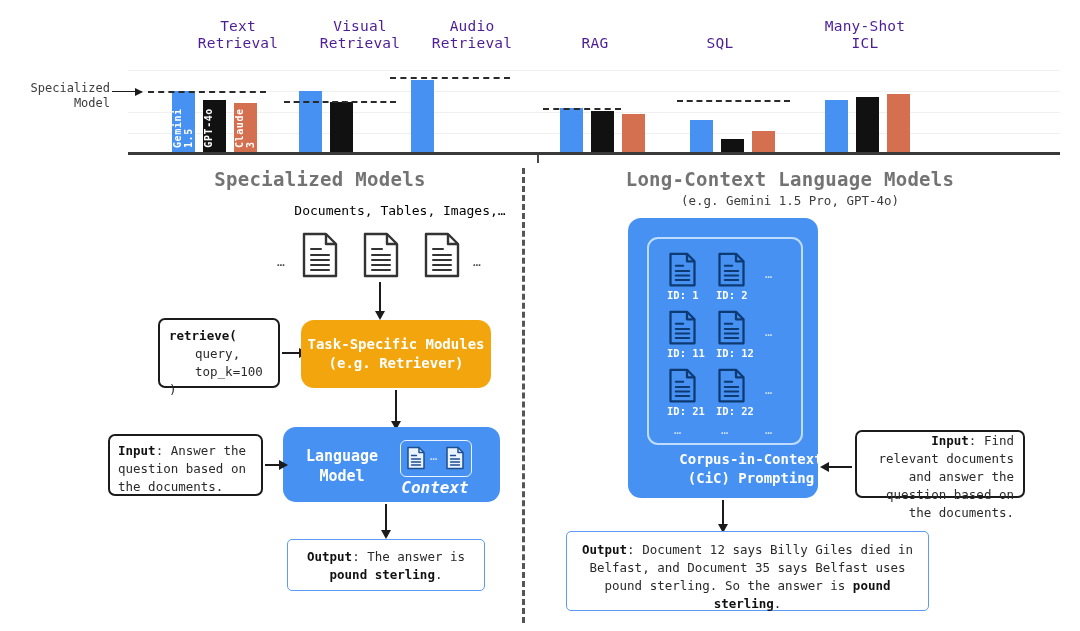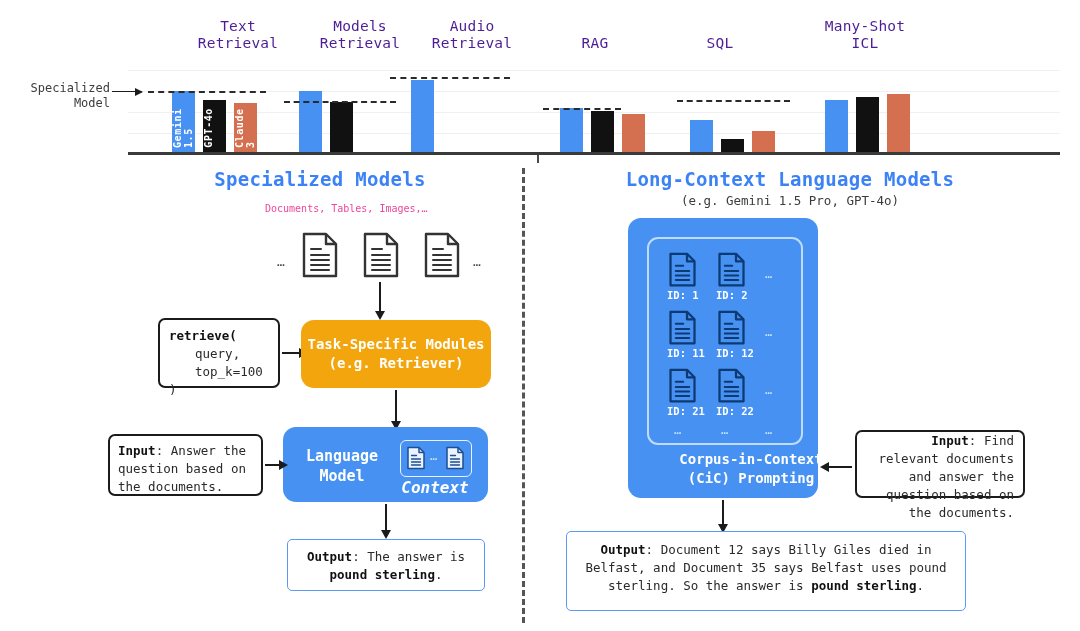--- a/index.html
+++ b/index.html
@@ -26,23 +26,23 @@
   .spec-arrow:after{content:"";position:absolute;right:-1px;top:-4.5px;
     border-left:8px solid #1c1c1c;border-top:4.5px solid transparent;
     border-bottom:4.5px solid transparent;}
 
   
   #vdiv{position:absolute;left:522px;top:168px;width:0;height:455px;
         border-left:3px dashed #555;}
 
   
   .sec-title{position:absolute;text-align:center;font-weight:bold;font-size:19px;
-             color:#3b82f6;letter-spacing:.3px;}
+             color:#737373;letter-spacing:.3px;}
   .sec-sub{position:absolute;text-align:center;font-size:12.5px;color:#3c3c3c;}
-  .caption{position:absolute;font-size:10px;color:#ec4899;}
+  .caption{position:absolute;text-align:center;font-size:13px;color:#000000;}
 
   
   .box-orange{position:absolute;background:#F2A50C;border-radius:13px;
               display:flex;align-items:center;justify-content:center;
               color:#fff;font-weight:bold;font-size:14px;text-align:center;line-height:19px;}
   .box-blue{position:absolute;background:#4691F2;border-radius:13px;color:#fff;}
   .box-white{position:absolute;background:#fff;border:2.2px solid #1b1b1b;
              border-radius:7px;font-size:12.5px;line-height:18px;color:#2a2a2a;
              box-sizing:border-box;}
   .box-outblue{position:absolute;background:#fff;border:1.8px solid #5B9BF5;
@@ -83,21 +83,21 @@
 </head>
 <body>
 
 <div id="chart">
 
   <div class="grp-label" style="left:178px;top:18px;width:120px;">
     <div>Text</div>
     <div>Retrieval</div>
   </div>
   <div class="grp-label" style="left:300px;top:18px;width:120px;">
-    <div>Models</div>
+    <div>Visual</div>
     <div>Retrieval</div>
   </div>
   <div class="grp-label" style="left:412px;top:18px;width:120px;">
     <div>Audio</div>
     <div>Retrieval</div>
   </div>
   <div class="grp-label" style="left:545px;top:35px;width:100px;">
     <div>RAG</div>
   </div>
   <div class="grp-label" style="left:670px;top:35px;width:100px;">
@@ -211,21 +211,21 @@
 </div>
 <div class="arr-h right" style="left:282px;top:352px;width:18px;"></div>
 
 <div class="box-orange" style="left:301px;top:320px;width:190px;height:68px;flex-direction:column;">
   <div>Task-Specific Modules</div>
   <div>(e.g. Retriever)</div>
 </div>
 
 <div class="arr-v" style="left:395px;top:390px;height:32px;"></div>
 
-<div class="box-blue" style="left:283px;top:427px;width:205px;height:75px;">
+<div class="box-blue" style="left:283px;top:427px;width:205px;height:75px;padding-left:12px;">
   <div class="lm-lbl" style="left:14px;top:19px;width:90px;">
     <div>Language</div>
     <div>Model</div>
   </div>
   <div class="ctx-box" style="left:117px;top:13px;width:70px;height:35px;">
     <svg style="position:absolute;left:6px;top:5px;" width="18" height="24" viewBox="0 0 36 46">
       <path d="M2 2 H24 L34 12 V44 H2 Z" fill="#eaf3ff" stroke="#1d4f91" stroke-width="3" stroke-linejoin="round"></path>
       <path d="M24 2 V12 H34" fill="none" stroke="#1d4f91" stroke-width="3" stroke-linejoin="round"></path>
       <g stroke="#1d4f91" stroke-width="2.6" stroke-linecap="round">
         <line x1="9" y1="18" x2="19" y2="18"></line>
@@ -350,15 +350,15 @@
   </div>
 </div>
 
 <div class="box-white" style="left:855px;top:430px;width:170px;height:68px;padding:0 9px;text-align:right;">
   <span class="bb">Input</span><span>:</span><span> Find relevant documents and answer the question based on the documents.</span>
 </div>
 <div class="arr-h left" style="left:828px;top:466px;width:24px;"></div>
 
 <div class="arr-v" style="left:722px;top:500px;height:25px;"></div>
 
-<div class="box-outblue" style="left:566px;top:531px;width:400px;height:80px;padding:9px 10px;">
+<div class="box-outblue" style="left:566px;top:531px;width:363px;height:80px;padding:9px 10px;">
   <span class="bb">Output</span><span>:</span><span> Document 12 says Billy Giles died in Belfast, and Document 35 says Belfast uses pound sterling. So the answer is </span><span class="bb">pound sterling</span><span>.</span>
 </div>
 
 </body></html>

